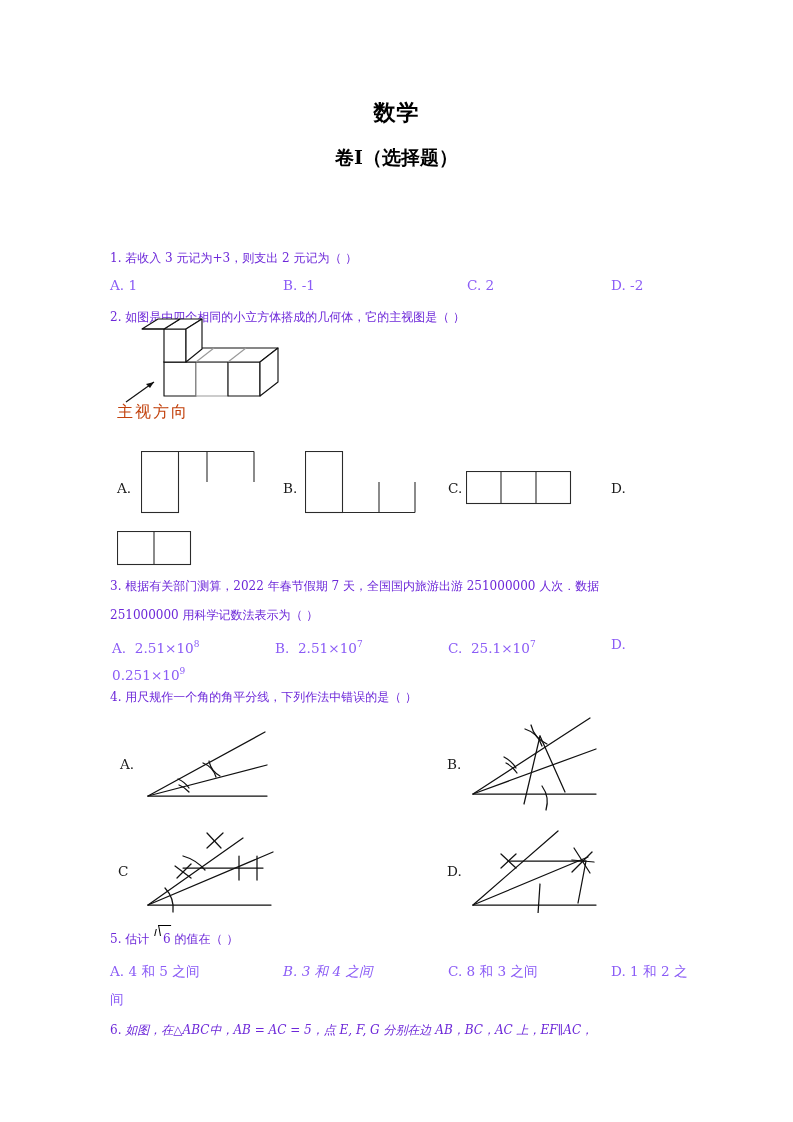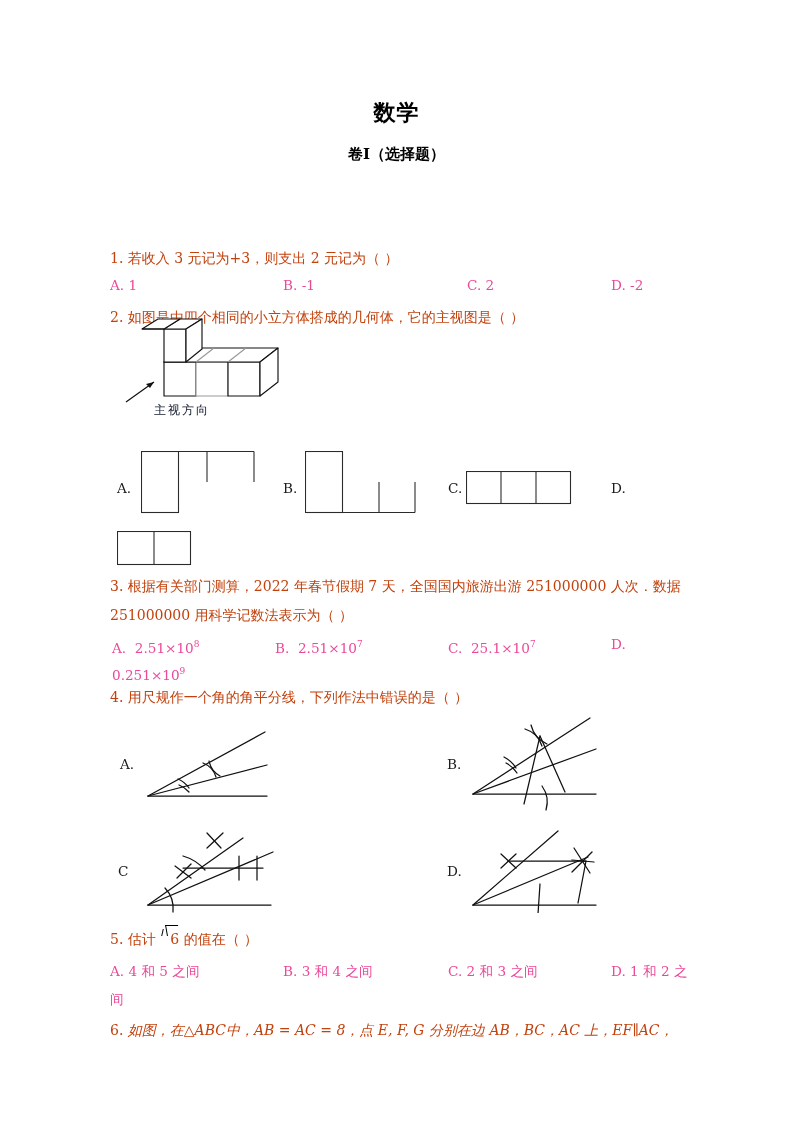--- a/index.html
+++ b/index.html
@@ -30,45 +30,45 @@
     text-align: center;
     font-size: 22px;
     font-weight: bold;
     letter-spacing: 1px;
   }
   .paper-part {
     position: absolute;
     left: 0; top: 129px;
     width: 793px;
     text-align: center;
-    font-size: 15px;
+    font-size: 19px;
     font-weight: bold;
   }
   .section-head {
     position: absolute;
     left: 108px; top: 167px;
     width: 580px;
     font-size: 15px;
     font-weight: bold;
     line-height: 31px;
     text-align: justify;
   }
 
   
   .qtext {
     position: absolute;
-    font-size: 14px;
+    font-size: 12px;
     line-height: 29px;
-    color: #c2410c;
+    color: #6d28d9;
   }
   .opt {
     position: absolute;
     font-size: 13.6px;
     line-height: 29px;
-    color: #ec4899;
+    color: #8b5cf6;
     white-space: nowrap;
   }
   .ital { font-style: italic; }
   sup { font-size: 9px; vertical-align: super; }
 
   
   .radical {
     display: inline-block;
     position: relative;
     padding-left: 10px;
@@ -95,24 +95,23 @@
   
   .fig { position: absolute; }
   .fig svg { display: block; }
   .optlabel {
     position: absolute;
     font-size: 13.6px;
     color: #1a1a1a;
   }
   .viewdir {
     position: absolute;
-    font-size: 12px;
-    color: #0f172a;
+    font-size: 16px;
+    color: #c2410c;
     letter-spacing: 2px;
-    margin-left: 37px;
   }
 </style>
 </head>
 <body>
 
 <div class="page">
 
   <div class="doc-title">数学</div>
   <div class="paper-part">卷Ⅰ（选择题）</div>
 
@@ -324,32 +323,32 @@
   <div class="qtext" style="left:110px; top:908px;">
     <span>5.</span>
     <span>估计</span>
     <span class="radical"><span>6</span></span>
     <span>的值在（      ）</span>
   </div>
   <div class="opt" style="left:110px; top:941px;">
     <span>A.</span>
     <span>4 和 5 之间</span>
   </div>
-  <div class="opt" style="left:283px; top:941px;">
+  <div class="opt" style="left:283px; top:941px;font-style:italic;">
     <span>B.</span>
     <span>3 和 4 之间</span>
   </div>
   <div class="opt" style="left:448px; top:941px;">
     <span>C.</span>
-    <span>2 和 3 之间</span>
+    <span>8 和 3 之间</span>
   </div>
   <div class="opt" style="left:611px; top:941px;">
     <span>D.</span>
     <span>1 和 2 之</span>
   </div>
   <div class="opt" style="left:110px; top:969px;">间</div>
 
   <div class="qtext" style="left:110px; top:1000px; width:620px;">
     <span>6.</span>
-    <span class="ital">如图，在△ABC中，AB = AC = 8，点 E, F, G 分别在边 AB，BC，AC 上，EF∥AC，</span>
+    <span class="ital">如图，在△ABC中，AB = AC = 5，点 E, F, G 分别在边 AB，BC，AC 上，EF∥AC，</span>
   </div>
 
 </div>
 
 </body></html>

